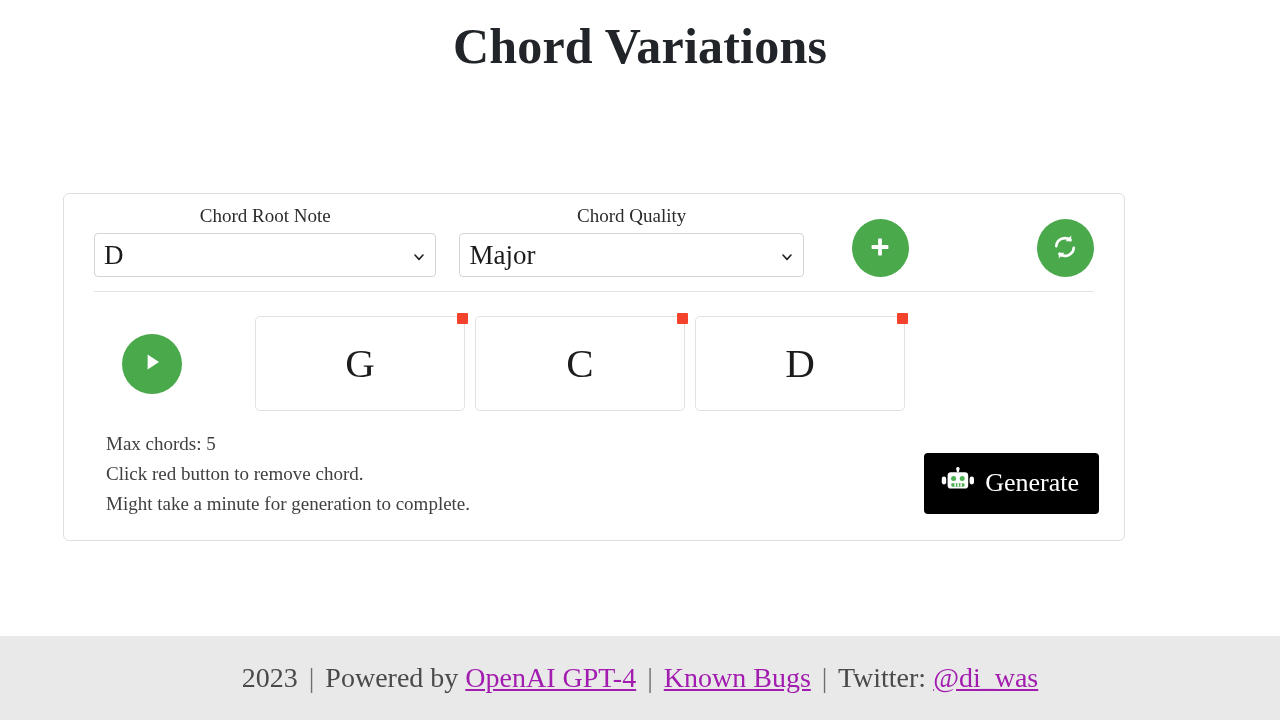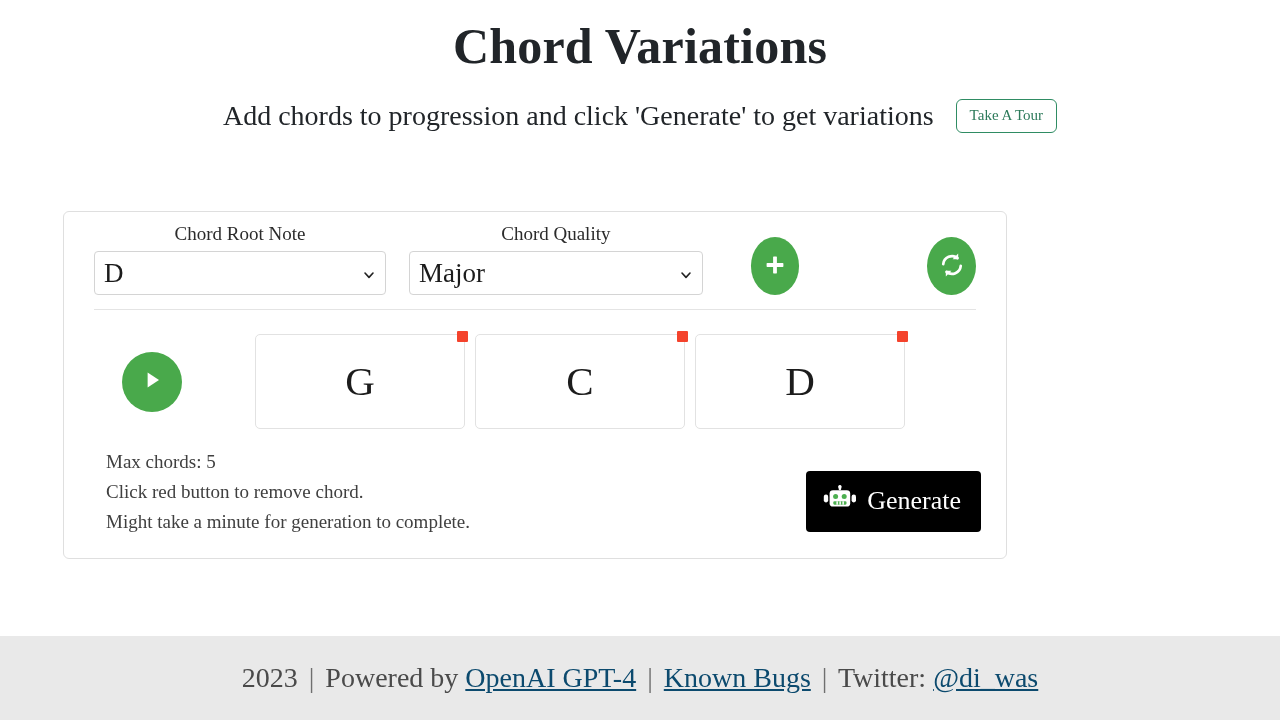--- a/index.html
+++ b/index.html
@@ -49,22 +49,22 @@
     border-radius: 6px;
     padding: 8px 13px 9px;
     cursor: pointer;
     line-height: 1;
     white-space: nowrap;
   }
 
   
   .panel {
     position: absolute;
-    left: 63px; top: 211px;
-    width: 944px;
+    left: 63px; top: 193px;
+    width: 1062px;
     border: 1px solid #dfdfdf;
     border-radius: 6px;
     background: #fff;
   }
 
   .controls-row {
     display: flex;
     align-items: flex-end;
     padding: 12px 30px 14px 30px;
     gap: 0;
@@ -222,36 +222,32 @@
     align-items: center;
     justify-content: center;
   }
   .footer-text {
     font-size: 28px;
     color: #4a4a4a;
     line-height: 1;
     white-space: nowrap;
   }
   .footer-text a {
-    color: #0c4a6e;
+    color: #a21caf;
     text-decoration: underline;
   }
   .sep { color: #6f6f6f; padding: 0 4px; }
 </style>
 </head>
 <body>
 
 <div id="app">
 
   <h1 class="page-title">Chord Variations</h1>
 
-  <div class="subtitle-row">
-    <div class="subtitle">Add chords to progression and click 'Generate' to get variations</div>
-    <button class="tour-btn">Take A Tour</button>
-  </div>
 
   <div class="panel">
 
     <div class="controls-row">
 
       <div class="field root">
         <div class="field-label">Chord Root Note</div>
         <div class="select-box">
           <span class="select-value">D</span>
           <span class="select-chevron">

